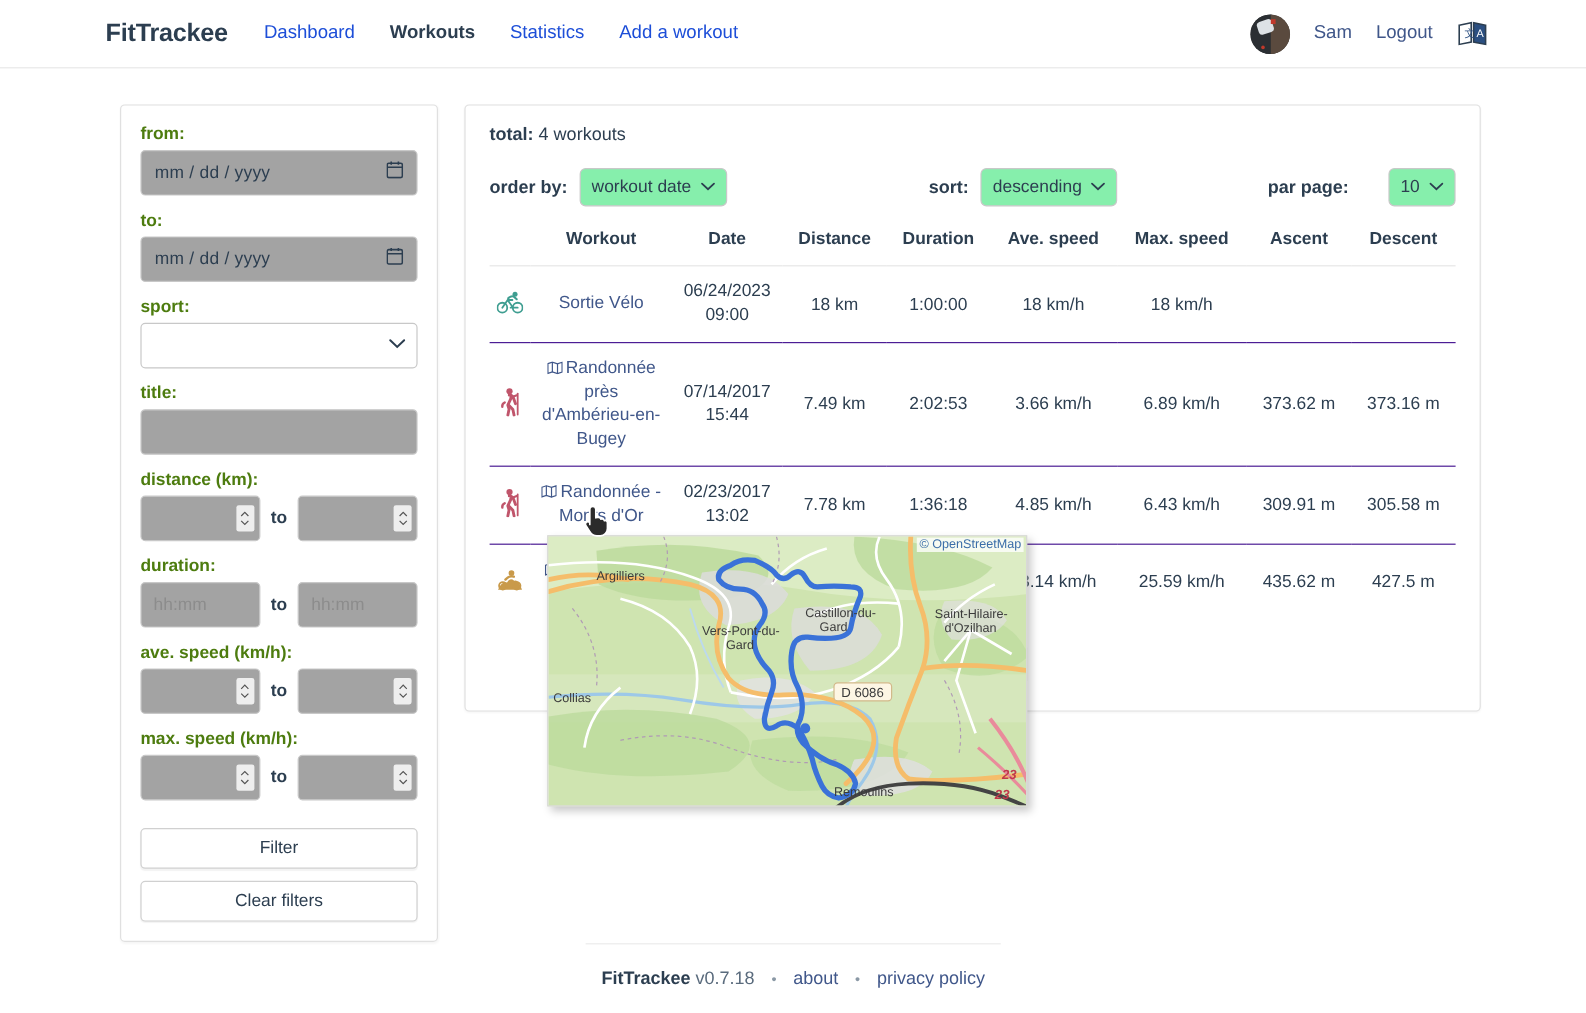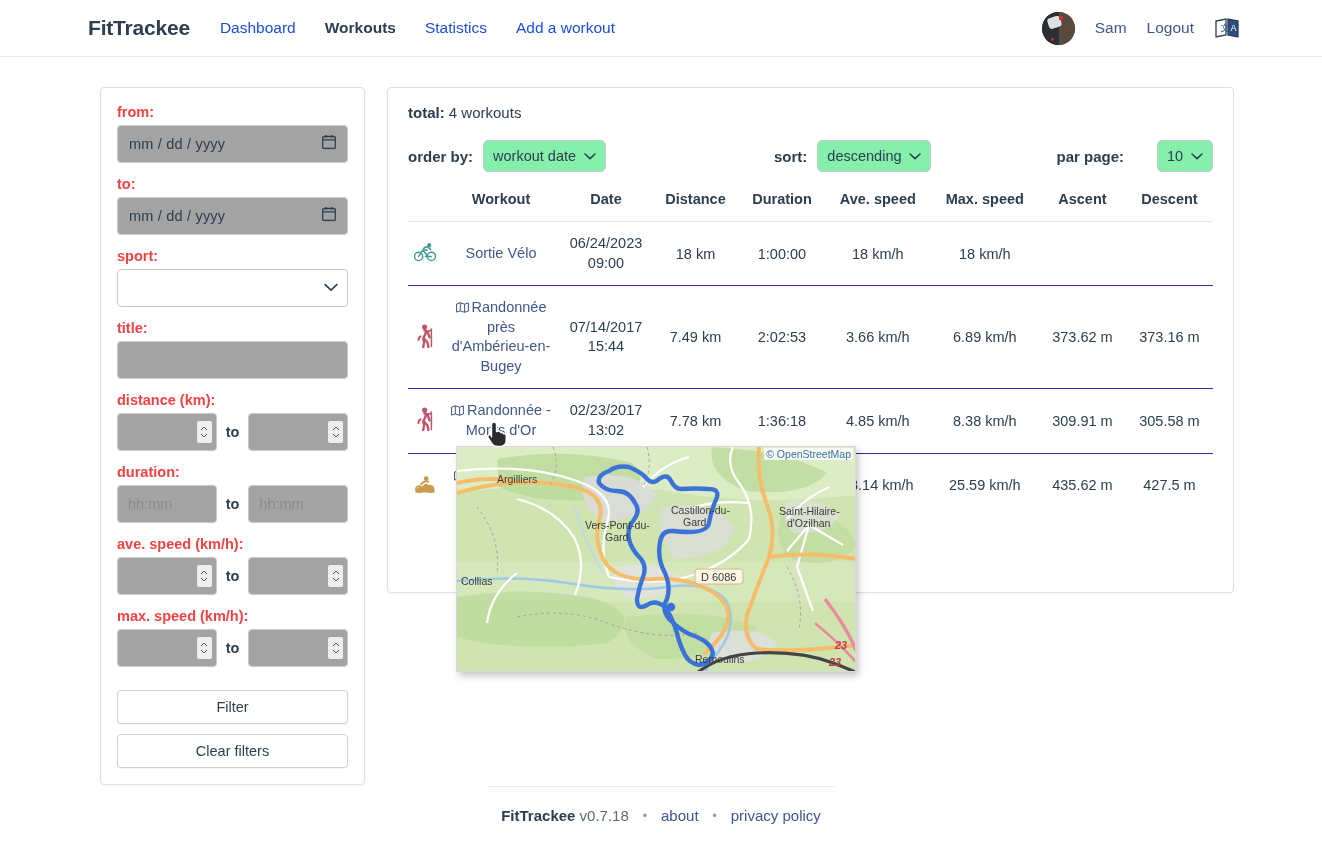--- a/index.html
+++ b/index.html
@@ -75,21 +75,21 @@
     flex: 0 0 265px;
     border: 1px solid #e0e0e0;
     border-radius: 4px;
     padding: 16px;
     background: #fff;
     box-shadow: 0 1px 2px rgba(0,0,0,0.04);
   }
   .flabel {
     font-size: 14.5px;
     font-weight: bold;
-    color: #ef4444;
+    color: #4d7c0f;
     margin: 0 0 5px 0;
     display: block;
   }
   .fgroup { margin-bottom: 13px; }
   .fgroup:last-child { margin-bottom: 0; }
 
   .inp {
     width: 100%;
     height: 38px;
     border: 1px solid #c8c8c8;
@@ -567,21 +567,21 @@
                   </svg></span></td>
               <td class="c-title"><span class="map-badge"><svg width="13" height="11" viewBox="0 0 13 11">
                     <path d="M0.6,2 L4.3,0.8 L8.6,2.2 L12.4,0.9 L12.4,9 L8.6,10.3 L4.3,8.9 L0.6,10.1 Z" fill="none" stroke="#40578a" stroke-width="1"></path>
                     <path d="M4.3,0.8 L4.3,8.9 M8.6,2.2 L8.6,10.3" stroke="#40578a" stroke-width="1"></path>
                   </svg></span><a class="wk-link">Randonnée - Monts d'Or</a></td>
               <td class="c-date">02/23/2017
 13:02</td>
               <td>7.78 km</td>
               <td>1:36:18</td>
               <td>4.85 km/h</td>
-              <td>8.38 km/h</td>
+              <td>6.43 km/h</td>
               <td>309.91 m</td>
               <td>305.58 m</td>
             </tr>
             <tr>
               <td class="c-sport"><span><svg width="22" height="20" viewBox="0 0 22 20">
                     <path d="M1,18.5 Q4,11 8.5,12.5 Q11,8 14.5,11 Q18,9.5 21,18.5 Z" fill="#c99a4a"></path>
                     <circle cx="12.2" cy="4.6" r="2.4" fill="#c99a4a"></circle>
                     <path d="M7.2,10 Q10.4,6.4 14.2,7.6" fill="none" stroke="#c99a4a" stroke-width="2" stroke-linecap="round"></path>
                     <circle cx="5" cy="15.2" r="3.1" fill="none" stroke="#c99a4a" stroke-width="1.5"></circle>
                     <circle cx="16.6" cy="15.2" r="3.1" fill="none" stroke="#c99a4a" stroke-width="1.5"></circle>

